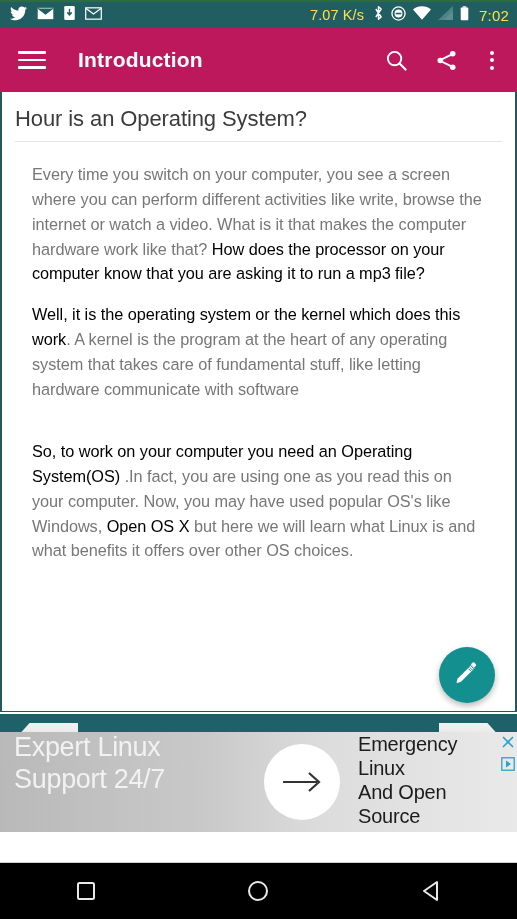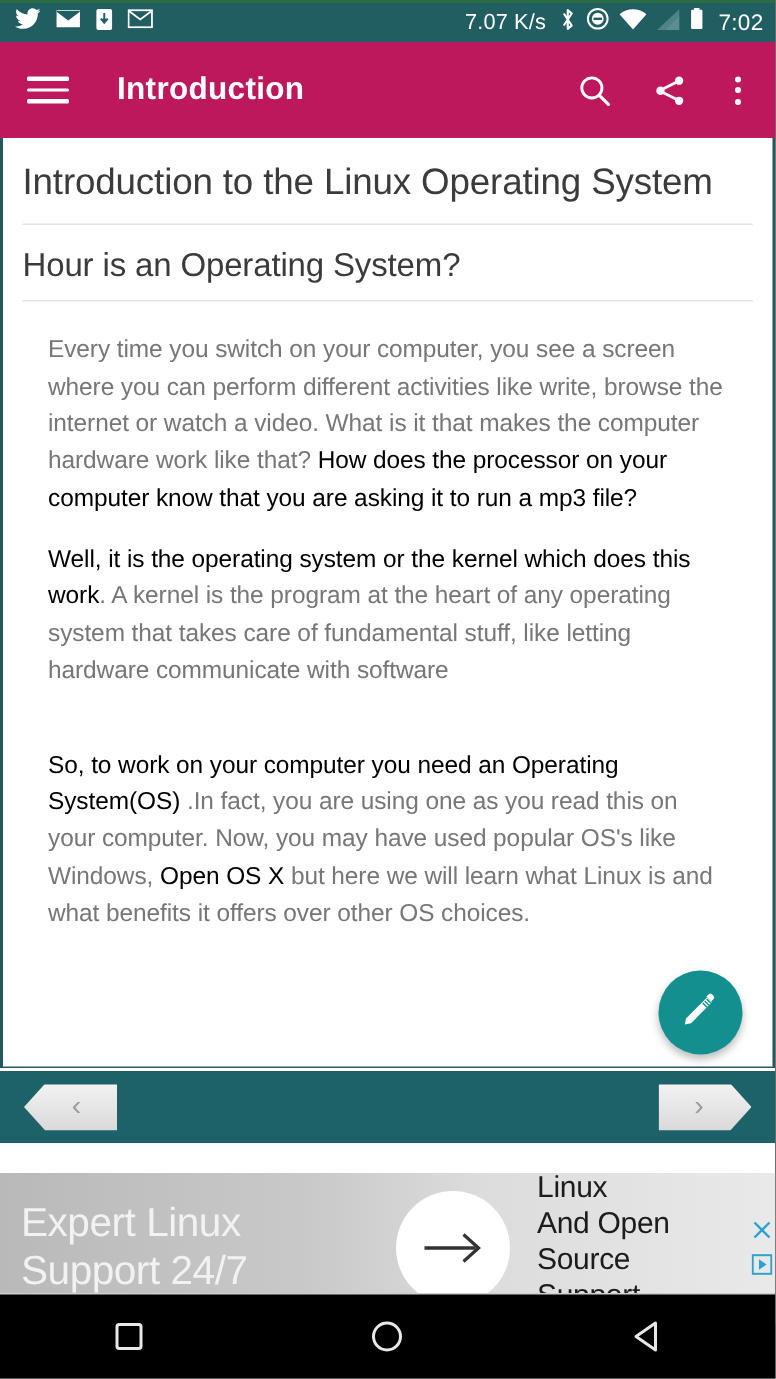--- a/index.html
+++ b/index.html
@@ -16,21 +16,21 @@
     overflow: hidden;
   }
 
   
   #topline { height: 2px; width: 100%; background: #2d6b43; }
   #statusbar {
     height: 26px; width: 100%;
     background: #215e62;
     display: flex; align-items: center;
     padding: 0 8px 0 10px;
-    color: #ffffff;
+    color: #fde047;
   }
   #status-left { display: flex; align-items: center; gap: 10px; }
   #status-right { margin-left: auto; display: flex; align-items: center; gap: 7px; }
   .sb-ico { display: block; }
   #net-speed { font-size: 14.5px; letter-spacing: 0.1px; margin-right: 2px; }
   #clock { font-size: 15px; margin-left: 3px; letter-spacing: 0.2px; }
 
   
   #appbar {
     height: 64px; width: 100%;
@@ -108,24 +108,24 @@
     background: linear-gradient(#f2f2f2, #d9d9d9);
     display: flex; align-items: center; justify-content: center;
     color: #9b9b9b; font-size: 19px;
     cursor: pointer;
   }
   #prev-btn { clip-path: polygon(14px 0, 100% 0, 100% 100%, 14px 100%, 0 50%); padding-left: 8px; }
   #next-btn { clip-path: polygon(0 0, calc(100% - 14px) 0, 100% 50%, calc(100% - 14px) 100%, 0 100%); padding-right: 8px; }
 
   
   #ad {
-    position: absolute; left: 0; top: 782px;
+    position: absolute; left: 0; top: 732px;
     width: 517px; height: 100px;
     background: linear-gradient(90deg, #b9b9b9 0%, #c9c9c9 40%, #dcdcdc 62%, #e9e9e9 100%);
-    display: flex; align-items: center;
+    display: flex; align-items: flex-start;
     overflow: hidden;
     cursor: pointer;
   }
   #ad-left {
     width: 272px; display: flex; flex-direction: column; justify-content: center;
     padding-left: 14px;
   }
   #ad-left div { font-size: 27px; color: #f2f2f2; line-height: 1.18; font-weight: normal; letter-spacing: -0.3px; }
   #ad-circle {
     width: 76px; height: 76px; border-radius: 50%; background: #ffffff;
@@ -248,21 +248,20 @@
       <div class="ab-btn" id="overflow-btn">
           <i></i>
           <i></i>
           <i></i>
         </div>
     </div>
   </div>
 
   <div id="content">
     <div id="doc">
-      <h1 class="doc-title">Introduction to the Linux Operating System</h1>
       <h2 class="doc-sub">Hour is an Operating System?</h2>
       <div id="paras">
           <div class="para"><span>Every time you switch on your computer, you see a screen where you can perform different activities like write, browse the internet or watch a video. What is it that makes the computer hardware work like that? </span><b>How does the processor on your computer know that you are asking it to run a mp3 file?</b></div>
           <div class="para"><b>Well, it is the operating system or the kernel which does this work</b><span>. A kernel is the program at the heart of any operating system that takes care of fundamental stuff, like letting hardware communicate with software</span></div>
           <div class="gap"></div>
           <div class="para"><b>So, to work on your computer you need an Operating System(OS)</b><span> .In fact,  you are using one as you read this on your computer. Now, you may have used popular OS's like Windows, </span><b>Open OS X</b><span> but here we will learn what Linux is and what benefits it offers over other OS choices.</span></div>
         </div>
     </div>
     <div id="fab" style="background: rgb(20, 143, 143);">
       <span>

